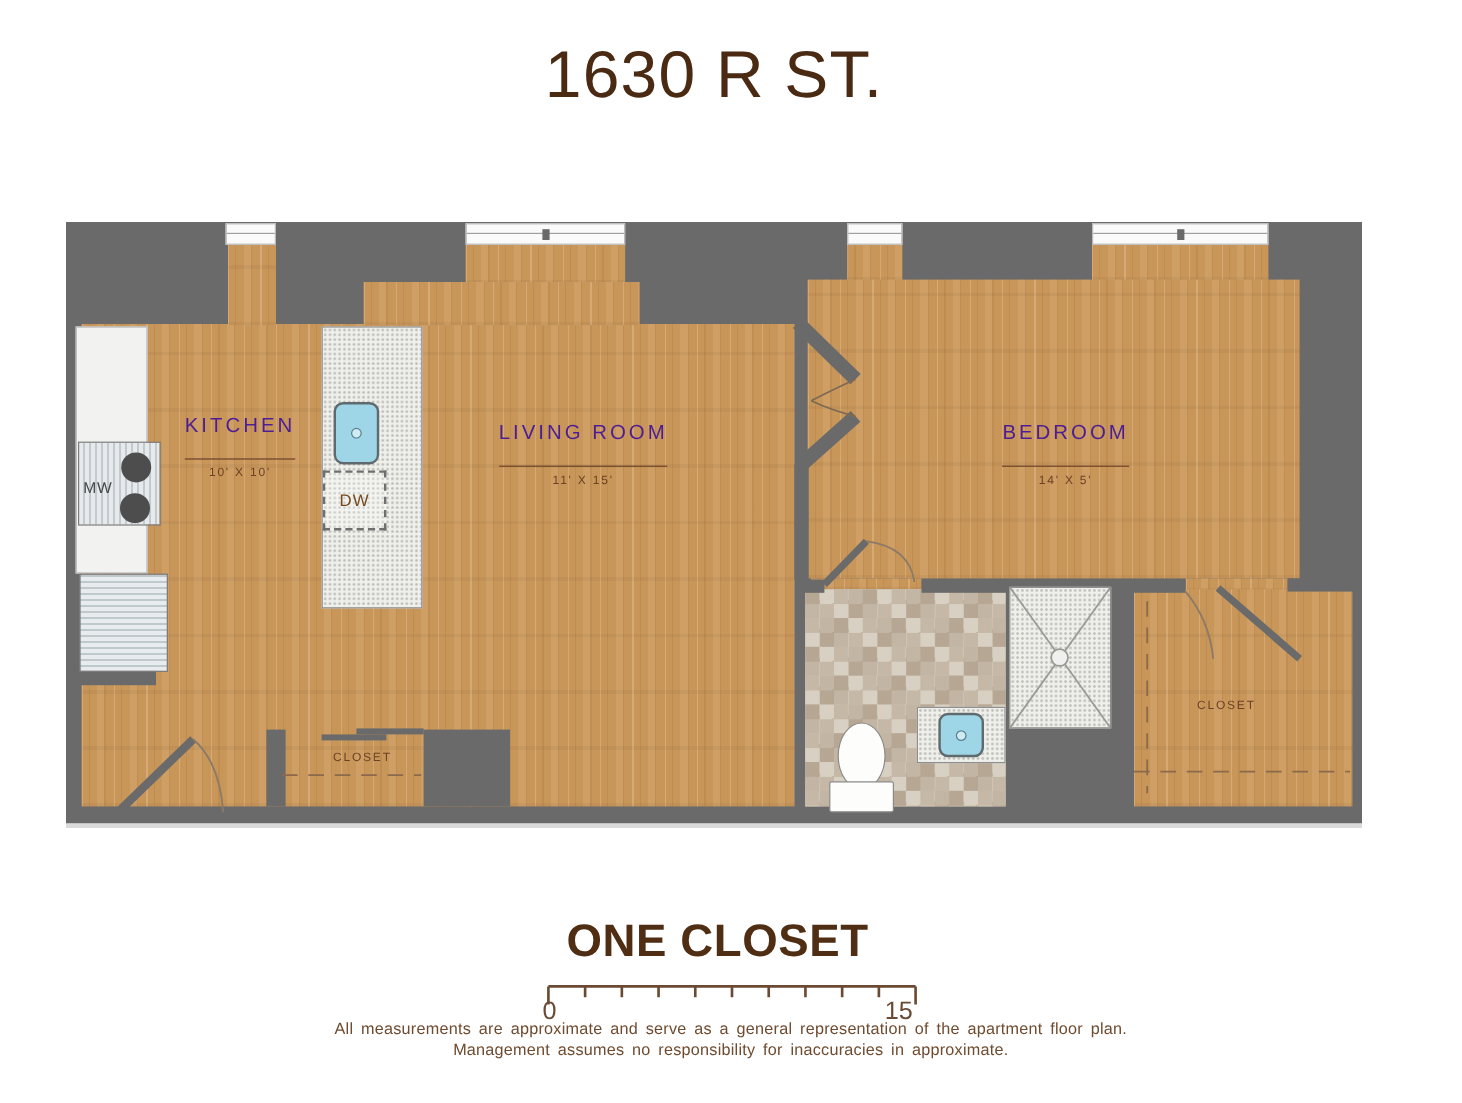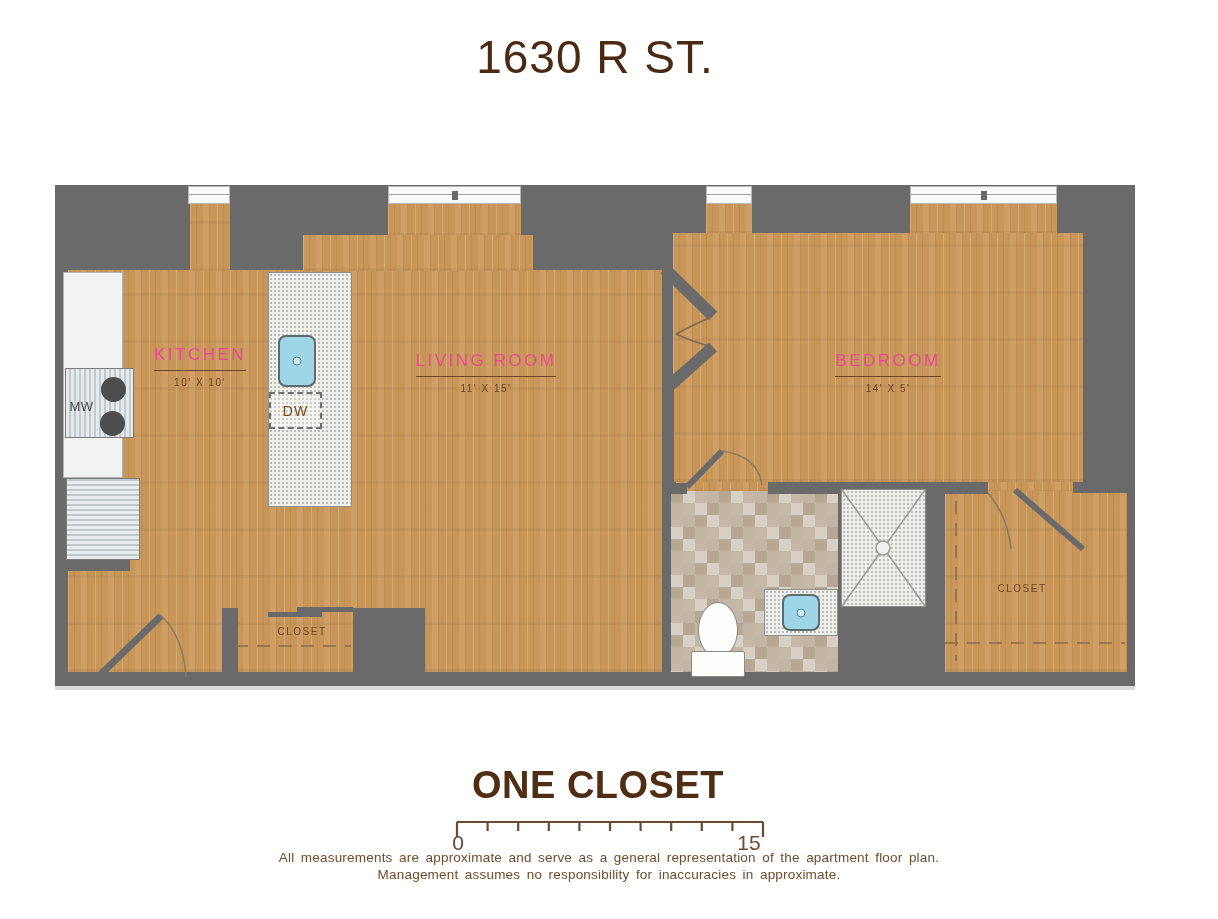--- a/index.html
+++ b/index.html
@@ -30,27 +30,27 @@
   .window{background:#fafafa;border:1px solid #b9b9b9;}
   .window .sash{position:absolute;left:0;right:0;top:7px;height:1px;background:#9f9f9f;}
   .window .mullion{position:absolute;top:4px;width:6px;height:9px;background:#6a6a6a;left:50%;margin-left:-3px;}
   .burner{border-radius:50%;background:#4d4d4d;}
   .bluesink{background:#9fd6e7;border:2px solid #5f6a6e;border-radius:8px;}
   .drain{position:absolute;width:7px;height:7px;border:1.5px solid #58808d;border-radius:50%;
          left:50%;top:50%;transform:translate(-50%,-50%);background:rgba(255,255,255,.5);}
   .dashedbox{border:2px dashed #6f6f6f;background:rgba(255,255,255,.25);
              display:flex;align-items:center;justify-content:center;}
   .room-label{text-align:center;line-height:1.25;}
-  .room-name{display:inline-block;font-size:17px;letter-spacing:2.5px;color:#ec4899;
-             border-bottom:1.5px solid #6b4226;padding-bottom:5px;white-space:nowrap;}
+  .room-name{display:inline-block;font-size:17px;letter-spacing:2.5px;color:#4c1d95;
+             border-bottom:1.5px solid #6b4226;padding-bottom:17px;white-space:nowrap;}
   .room-dims{font-size:10px;letter-spacing:1.5px;color:#6b4226;white-space:nowrap;}
   .closet-label{font-size:10px;letter-spacing:1.5px;color:#6b4226;text-align:center;}
   .fix-label{font-size:13px;letter-spacing:.5px;color:#474747;text-align:center;}
   .dw-label{font-size:14px;letter-spacing:1px;color:#76491f;}
-  .page-title{left:0;width:1190px;text-align:center;top:30px;font-size:46px;color:#4a2a12;letter-spacing:1px;}
+  .page-title{left:0;width:1190px;text-align:center;top:30px;font-size:55px;color:#4a2a12;letter-spacing:1px;}
   .plan-type{left:0;width:1196px;text-align:center;top:764px;font-size:38px;font-weight:700;
              color:#4f2e14;letter-spacing:.5px;}
   .scale-num{font-size:21px;color:#6b4a33;text-align:center;}
   .disclaimer{left:0;width:1218px;text-align:center;font-size:13.5px;color:#6f4b2f;
               letter-spacing:.2px;word-spacing:2.5px;}
 </style>
 </head>
 <body>
 
 <div class="abs page-title">1630 R ST.</div>
@@ -98,21 +98,21 @@
 
   <div class="abs plainwhite" style="left:8px;top:87px;width:60px;height:206px;"></div>
   <div class="abs steel-v" style="left:10px;top:183px;width:69px;height:70px;"></div>
   <div class="abs burner" style="left:46px;top:192px;width:25px;height:25px;"></div>
   <div class="abs burner" style="left:45px;top:226px;width:25px;height:25px;"></div>
   <div class="abs steel-h" style="left:11px;top:293px;width:74px;height:82px;"></div>
   <div class="abs speckle" style="left:213px;top:87px;width:84px;height:235px;"></div>
   <div class="abs bluesink" style="left:223px;top:150px;width:38px;height:52px;">
       <div class="drain"></div>
     </div>
-  <div class="abs dashedbox" style="left:214px;top:207px;width:53px;height:37px;">
+  <div class="abs dashedbox" style="left:214px;top:207px;width:53px;height:50px;">
     <span class="dw-label">DW</span>
   </div>
 
   <div class="abs speckle" style="left:786px;top:304px;width:85px;height:118px;"></div>
   <div class="abs speckle" style="left:709px;top:404px;width:74px;height:47px;"></div>
   <div class="abs bluesink" style="left:727px;top:409px;width:38px;height:37px;">
       <div class="drain"></div>
     </div>
   <div class="abs" style="left:636px;top:417px;width:54px;height:75px;">
     <div class="abs" style="left:7px;top:0;width:40px;height:56px;background:#fdfdfb;border:1.5px solid #8a8a8a;border-radius:50%;"></div>

